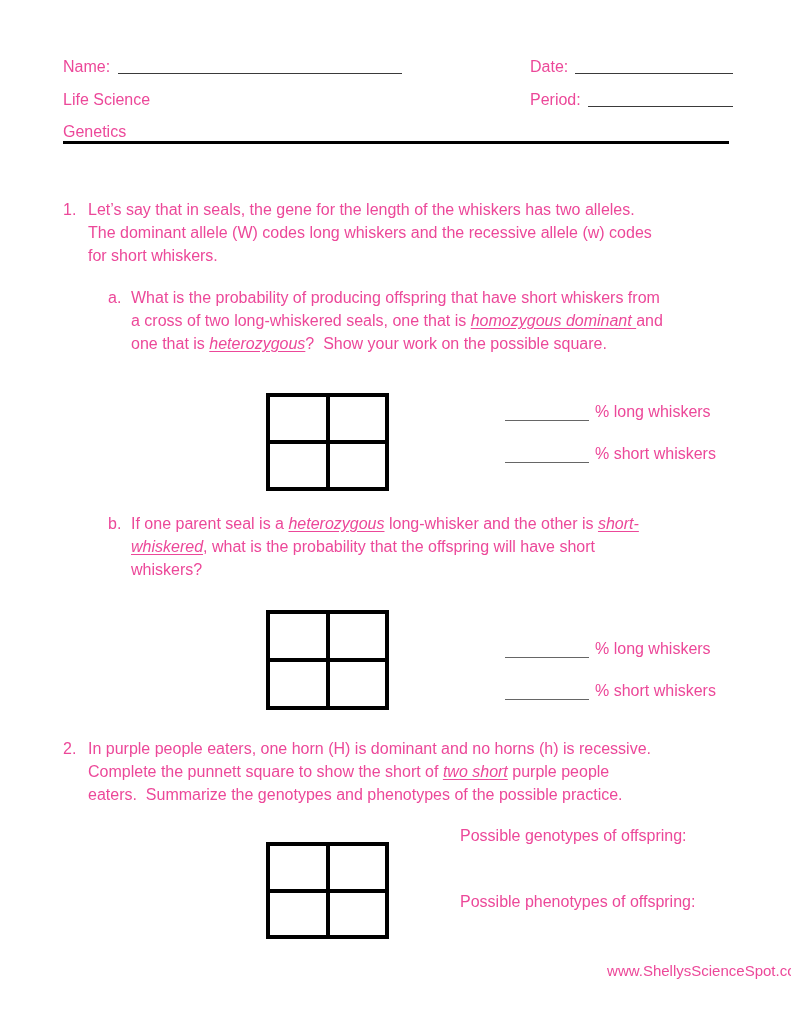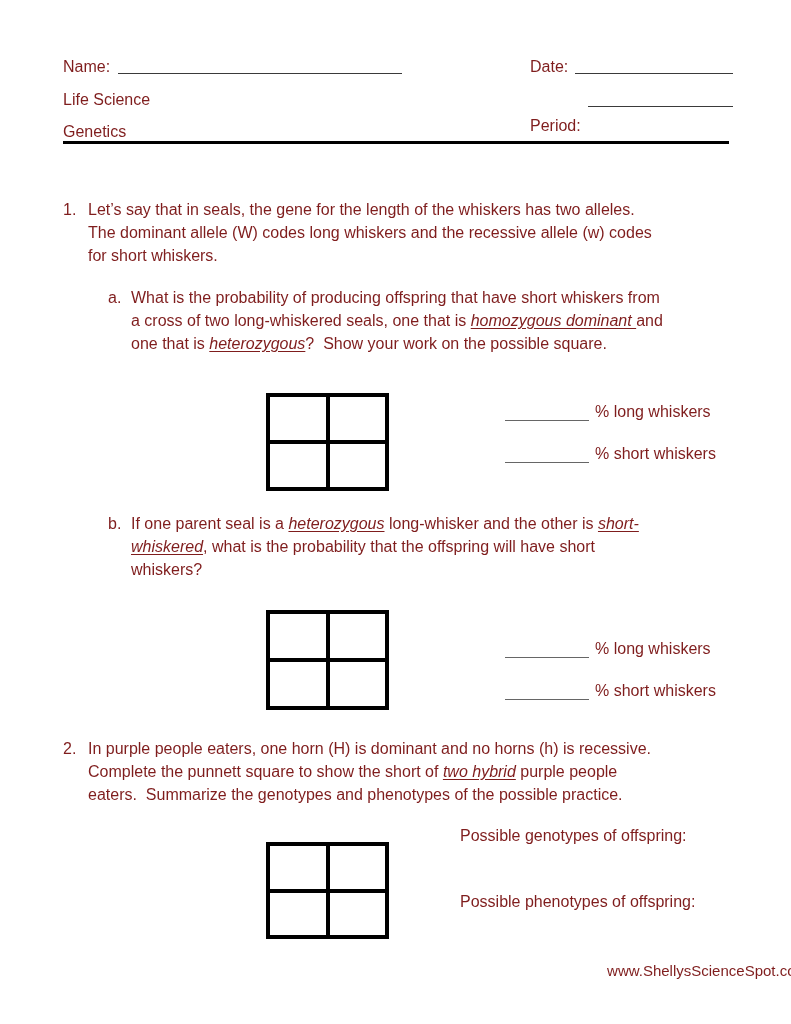--- a/index.html
+++ b/index.html
@@ -1,21 +1,21 @@
 <!DOCTYPE html>
 <html><head>
 <meta charset="utf-8">
 <style>
   html, body { margin: 0; padding: 0; background: #ffffff; }
   .page {
     position: relative;
     width: 791px;
     height: 1024px;
     background: #ffffff;
-    color: #7f1d1d;
+    color: #ec4899;
     font-family: "Liberation Sans", "DejaVu Sans", sans-serif;
     font-size: 16px;
     line-height: 23px;
     overflow: hidden;
   }
   .abs { position: absolute; }
   .pre { white-space: pre-wrap; }
   .para { display: flex; align-items: flex-start; }
   .para .num { flex: 0 0 25px; white-space: nowrap; }
   .para .sub { flex: 0 0 23px; white-space: nowrap; }
@@ -70,21 +70,21 @@
 <body>
 
 <div class="page">
 
   <span class="abs" style="left:63px; top:55px;">Name:</span>
   <span class="abs blankline" style="left:118px; top:55px; width:284px;"></span>
   <span class="abs" style="left:530px; top:55px;">Date:</span>
   <span class="abs blankline" style="left:575px; top:55px; width:158px;"></span>
 
   <span class="abs" style="left:63px; top:88px;">Life Science</span>
-  <span class="abs" style="left:530px; top:88px;margin-top:26px;">Period:</span>
+  <span class="abs" style="left:530px; top:88px;">Period:</span>
   <span class="abs blankline" style="left:588px; top:88px; width:145px;"></span>
 
   <span class="abs" style="left:63px; top:120px;">Genetics</span>
   <div class="abs rule" style="left:63px; top:141px; width:666px;"></div>
 
 
   <div class="abs para" style="left:63px; top:198px; width:675px;">
     <span class="num">1.</span>
     <span class="ptext pre">Let’s say that in seals, the gene for the length of the whiskers has two alleles.
 The dominant allele (W) codes long whiskers and the recessive allele (w) codes
@@ -129,21 +129,21 @@
   <div class="abs ansrow" style="left:505px; top:637px;">
     <span class="ansblank"></span><span>% long whiskers</span>
   </div>
   <div class="abs ansrow" style="left:505px; top:679px;">
     <span class="ansblank"></span><span>% short whiskers</span>
   </div>
 
   <div class="abs para" style="left:63px; top:737px; width:680px;">
     <span class="num">2.</span>
     <span class="ptext pre"><span>In purple people eaters, one horn (H) is dominant and no horns (h) is recessive.
-Complete the punnett square to show the short of </span><span class="emu">two hybrid</span><span> purple people
+Complete the punnett square to show the short of </span><span class="emu">two short</span><span> purple people
 eaters.  Summarize the genotypes and phenotypes of the possible practice.</span></span>
   </div>
 
   <div class="abs" style="left:460px; top:824px;">
     <span class="underlined">Possible genotypes of offspring</span><span>:</span>
   </div>
 
   <div class="abs punnett" style="left:266px; top:842px; width:123px; height:97px;">
     <div class="cell"></div>
     <div class="cell"></div>

